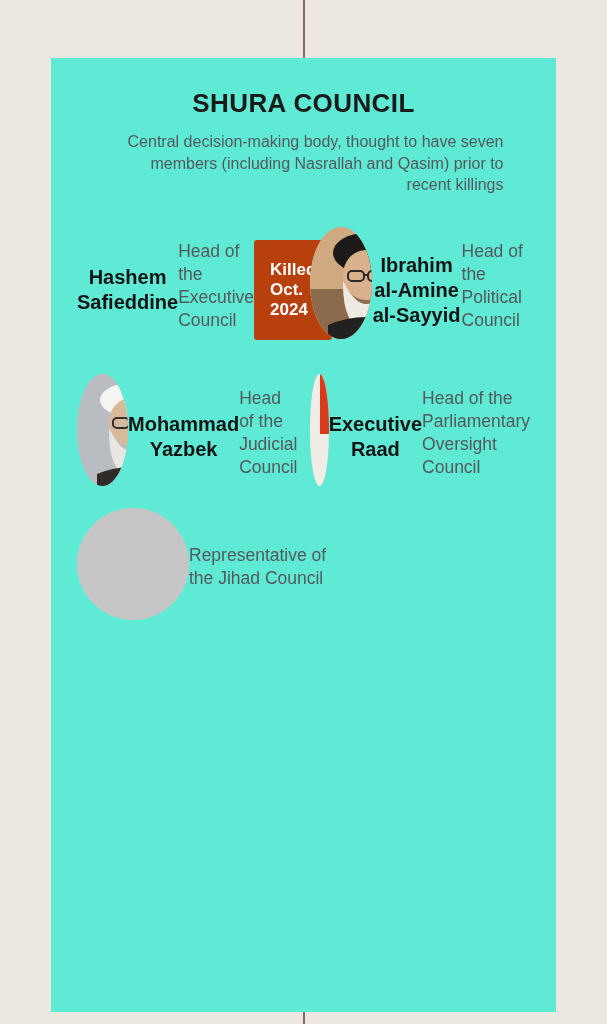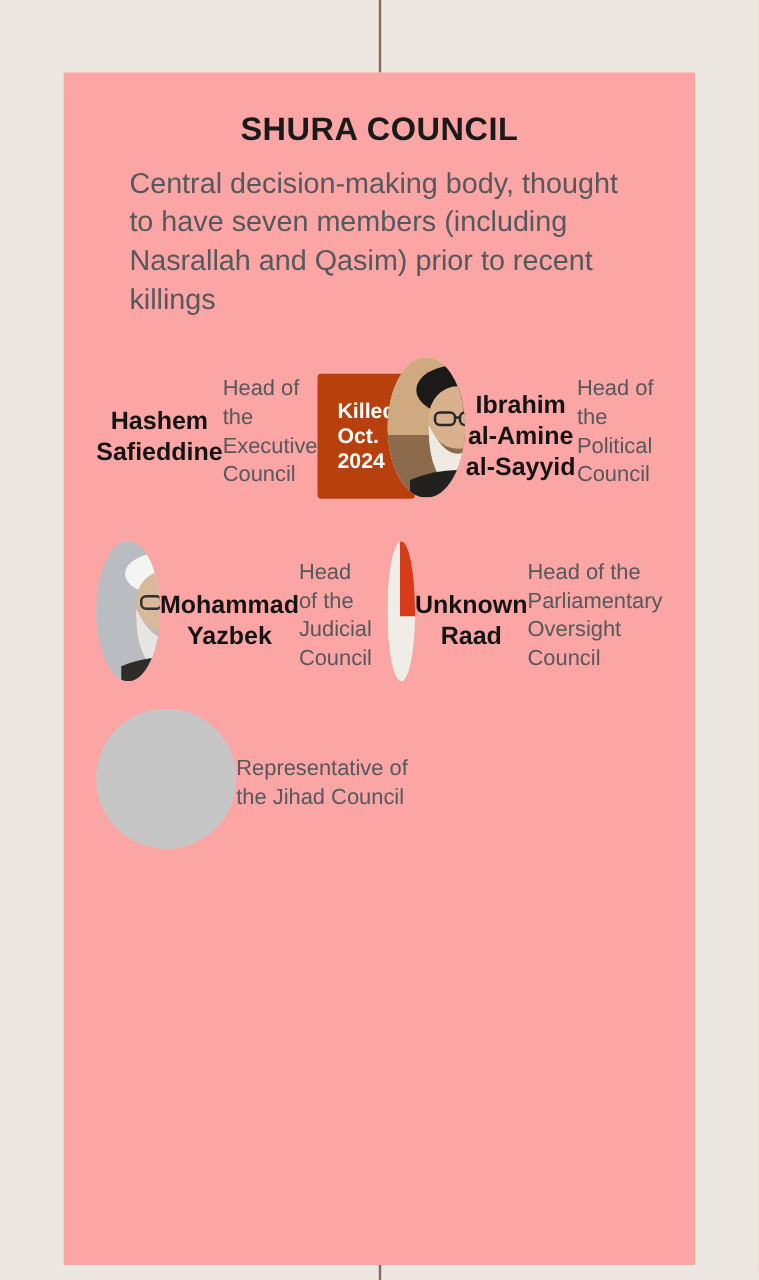--- a/index.html
+++ b/index.html
@@ -29,35 +29,35 @@
     width: 2px;
     height: 12px;
     background: #8a6a5c;
   }
   .card {
     position: absolute;
     left: 51px;
     top: 58px;
     width: 505px;
     height: 954px;
-    background: #fca5a5;
+    background: #5eead4;
     box-sizing: border-box;
     padding: 30px 20px 0 20px;
   }
   .card-title {
     text-align: center;
     font-size: 26px;
     font-weight: bold;
     letter-spacing: 0.4px;
     color: #1a1a1a;
     margin: 0 0 12px 0;
   }
   .card-subtitle {
-    text-align: left;
-    font-size: 23px;
+    text-align: right;
+    font-size: 16px;
     line-height: 1.35;
     color: #55585c;
     margin: 0 auto;
     max-width: 400px;
   }
   .grid {
     margin-top: 30px;
     display: flex;
     flex-wrap: wrap;
   }
@@ -190,21 +190,21 @@
           <rect x="40" y="0" width="34" height="18" fill="#d9d5cf"></rect>
           <ellipse cx="56" cy="40" rx="21" ry="23" fill="#d9b793"></ellipse>
           <path d="M35 30 q21 -22 42 0 q-6 -18 -21 -18 q-15 0 -21 18Z" fill="#2b2724"></path>
           <ellipse cx="47" cy="39" rx="3" ry="2.3" fill="#1b1715"></ellipse>
           <ellipse cx="65" cy="39" rx="3" ry="2.3" fill="#1b1715"></ellipse>
           <path d="M38 52 q18 16 36 0 q-4 14 -18 16 q-14 -2 -18 -16Z" fill="#3a3430"></path>
           <path d="M18 112 q10 -30 38 -34 q28 4 38 34Z" fill="#23262b"></path>
           <path d="M48 80 l8 12 l8 -12 l6 4 l-14 28 l-14 -28Z" fill="#f2f2f2"></path>
         </svg>
       </div>
-      <div class="member-name">Unknown Raad</div>
+      <div class="member-name">Executive Raad</div>
       <div class="member-role">Head of the<br>Parliamentary<br>Oversight Council</div>
     </div>
 
     <div class="member unknown">
       <div class="avatar">
         <svg width="112" height="112" viewBox="0 0 112 112">
           <circle cx="56" cy="56" r="56" fill="#c6c6c6"></circle>
         </svg>
       </div>
       <div class="member-role">Representative of<br>the Jihad Council</div>

